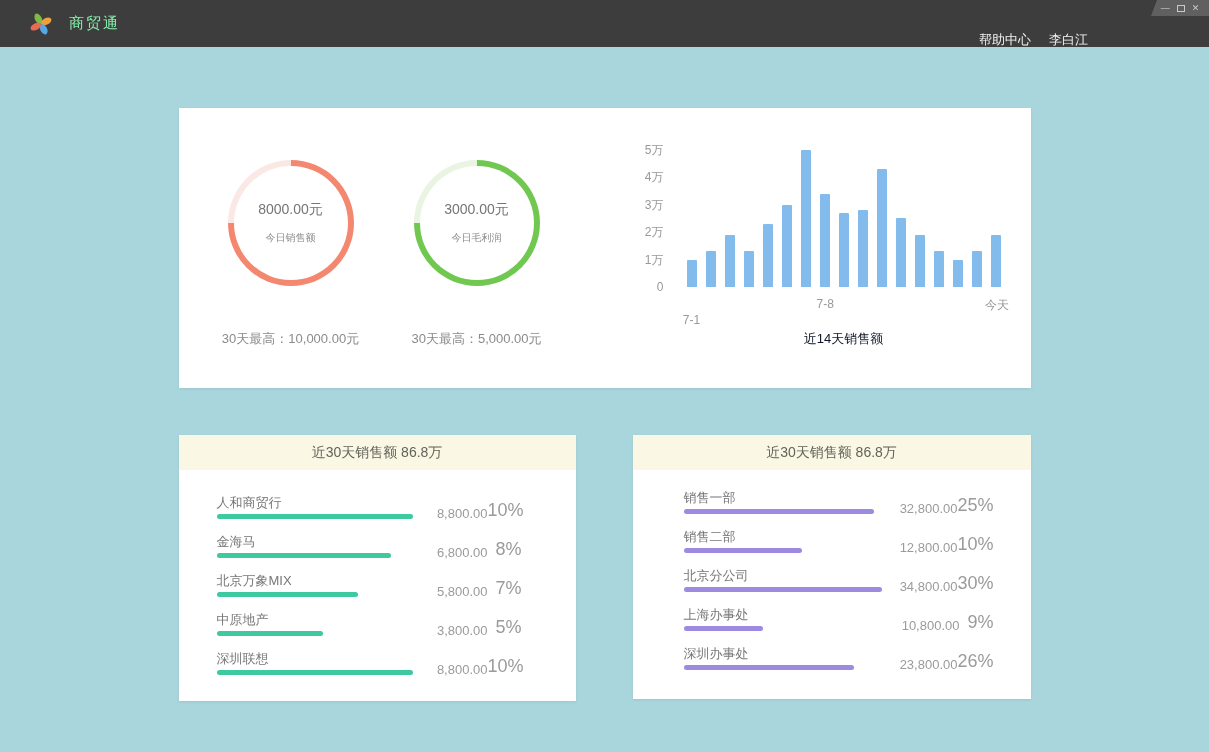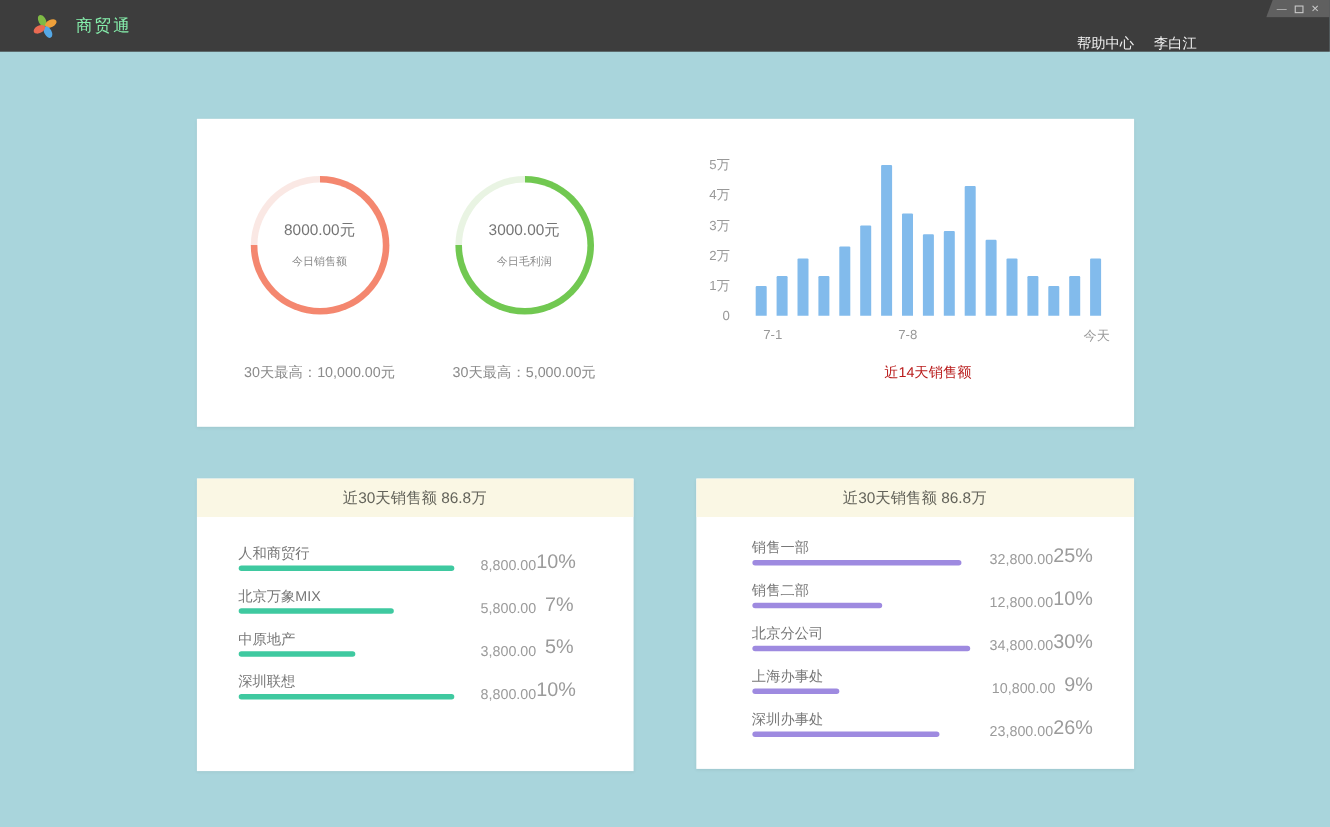--- a/index.html
+++ b/index.html
@@ -37,21 +37,21 @@
 
   
   .chart-block { position:absolute; left:455px; top:27px; width:380px; }
   .plot { display:flex; }
   .yaxis { width:30px; position:relative; height:152px; }
   .ytick { position:absolute; right:0; font-size:12px; color:#999; line-height:14px; }
   .bars { width:314px; height:152px; display:flex; align-items:flex-end; gap:9px; margin-left:23px; }
   .vbar { width:10px; border-radius:1px 1px 0 0; }
   .xlabels { position:relative; margin-left:53px; width:314px; height:14px; margin-top:10px; }
   .xtick { position:absolute; top:0; transform:translateX(-50%); font-size:12px; color:#999; white-space:nowrap; }
-  .chart-title { margin-left:53px; width:314px; text-align:center; margin-top:19px; font-size:13px; color:#b91c1c; }
+  .chart-title { margin-left:53px; width:314px; text-align:center; margin-top:19px; font-size:13px; color:#0f172a; }
 
   
   .bottom-row { width:852px; margin:47px auto 0 auto; display:flex; gap:57px; }
   .list-card { width:406px; height:266px; overflow:hidden; }
   .panel-right { width:407px; height:264px; }
   .panel-head { height:35px; background:#faf7e4; display:flex; align-items:center; justify-content:center;
                 font-size:14px; color:#63635a; }
   .list { padding:24px 54px 0 38px; }
   .panel-right .list { padding:19px 37px 0 51px; }
   .item { display:flex; align-items:flex-end; margin-bottom:14px; }
@@ -143,21 +143,21 @@
               <div class="vbar" style="height: 118.25px; background: rgb(130, 187, 236);"></div>
               <div class="vbar" style="height: 68.75px; background: rgb(130, 187, 236);"></div>
               <div class="vbar" style="height: 52.25px; background: rgb(130, 187, 236);"></div>
               <div class="vbar" style="height: 35.75px; background: rgb(130, 187, 236);"></div>
               <div class="vbar" style="height: 27.5px; background: rgb(130, 187, 236);"></div>
               <div class="vbar" style="height: 35.75px; background: rgb(130, 187, 236);"></div>
               <div class="vbar" style="height: 52.25px; background: rgb(130, 187, 236);"></div>
             </div>
         </div>
         <div class="xlabels">
-            <span class="xtick" style="left: 16px;">7-1</span>
+            <span class="xtick" style="left: 5px; margin-top: 16px;">7-1</span>
             <span class="xtick" style="left: 138.7px;">7-8</span>
             <span class="xtick" style="left: 310.6px;">今天</span>
           </div>
         <div class="chart-title">近14天销售额</div>
       </div>
 
     </section>
 
     <section class="bottom-row">
       <div class="card list-card panel-left">
@@ -170,20 +170,32 @@
                   <div class="hbar" style="width: 96%; background: rgb(63, 201, 160);"></div>
                 </div>
               </div>
               <div class="vals">
                 <span class="val">8,800.00</span>
                 <span class="pct">10%</span>
               </div>
             </div>
             <div class="item">
               <div class="lcol">
+                <div class="iname">金海马</div>
+                <div class="bar-area">
+                  <div class="hbar" style="width: 85%; background: rgb(63, 201, 160);"></div>
+                </div>
+              </div>
+              <div class="vals">
+                <span class="val">6,800.00</span>
+                <span class="pct">8%</span>
+              </div>
+            </div>
+            <div class="item">
+              <div class="lcol">
                 <div class="iname">北京万象MIX</div>
                 <div class="bar-area">
                   <div class="hbar" style="width: 69%; background: rgb(63, 201, 160);"></div>
                 </div>
               </div>
               <div class="vals">
                 <span class="val">5,800.00</span>
                 <span class="pct">7%</span>
               </div>
             </div>

